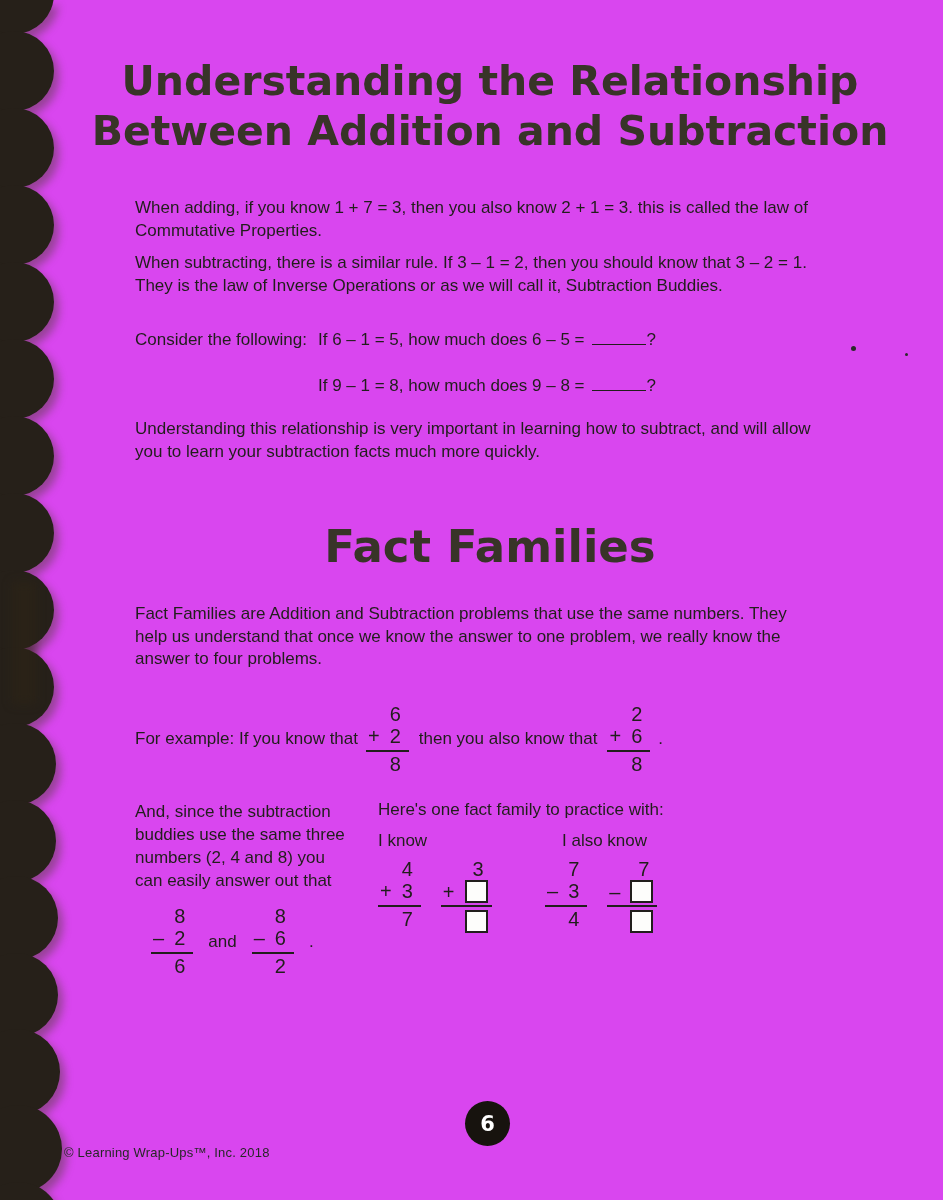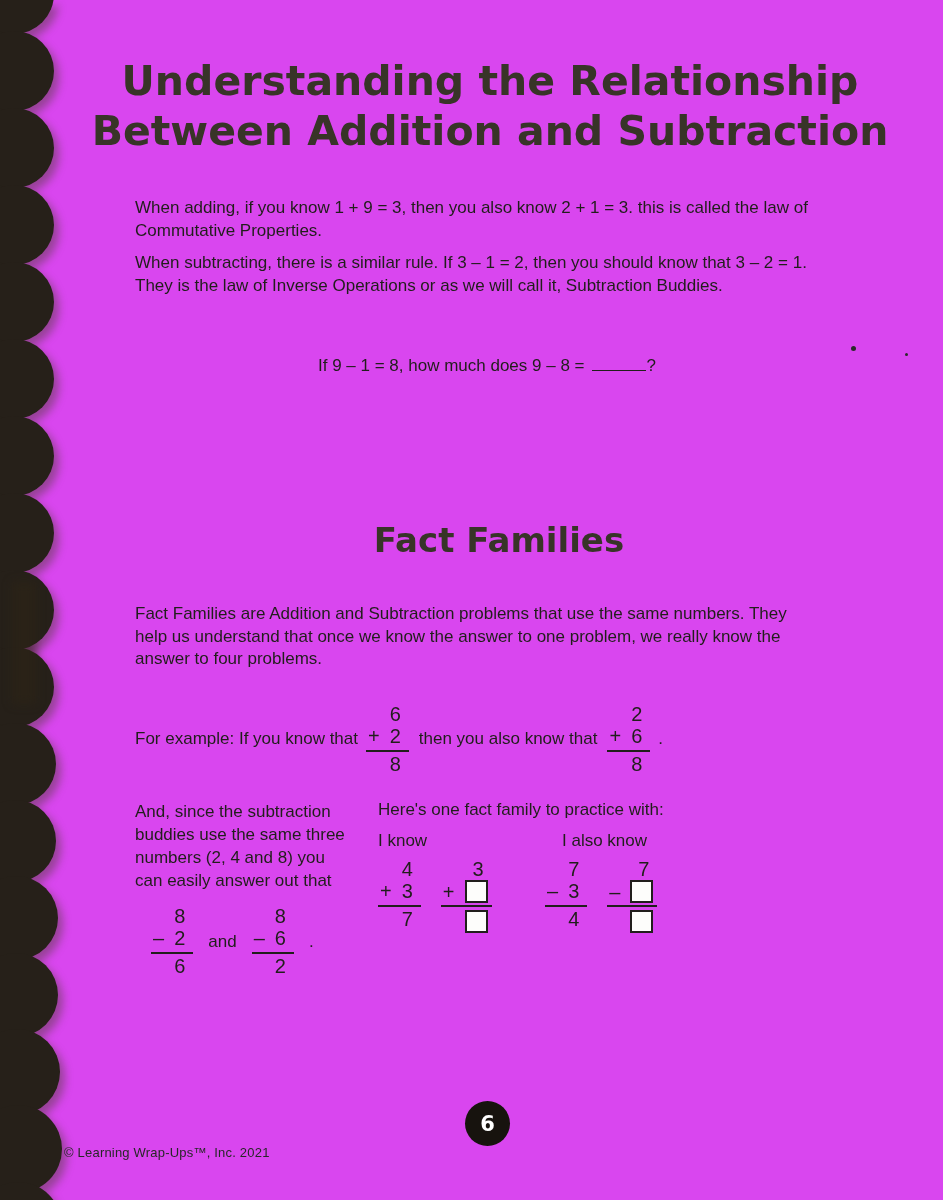--- a/index.html
+++ b/index.html
@@ -30,25 +30,25 @@
   .main-title{
     position:absolute;left:60px;top:56px;width:860px;
     text-align:center;
     font-family:"DejaVu Sans",sans-serif;
     font-weight:700;
     font-size:41px;line-height:1.22;
     color:#383428;
     letter-spacing:0px;
   }
   .section-title{
-    position:absolute;left:69px;top:520px;width:860px;
+    position:absolute;left:60px;top:520px;width:860px;
     text-align:center;
     font-family:"DejaVu Sans",sans-serif;
     font-weight:700;
-    font-size:34px;
+    font-size:45px;
     color:#383428;
   }
   
   .para{position:absolute;left:135px;width:700px;font-size:17px;line-height:22.5px;}
   .p1{top:197px;}
   .p2{top:252px;}
   .p3{top:418px;}
   .p4{top:603px;}
   .consider{position:absolute;left:135px;top:330px;width:720px;font-size:17px;}
   .consider-row{display:flex;align-items:baseline;}
@@ -144,37 +144,47 @@
   <div class="scan-streak"></div>
   <div class="scan-speck" style="left:851px;top:346px;"></div>
   <div class="scan-speck" style="left:905px;top:353px;width:3px;height:3px;"></div>
 
   <div class="main-title">
     <div>Understanding the Relationship</div>
     <div>Between Addition and Subtraction</div>
   </div>
 
   <div class="para p1">
-    <div>When adding, if you know 1 + 9 = 3, then you also know 2 + 1 = 3. this is called the law of</div>
+    <div>When adding, if you know 1 + 7 = 3, then you also know 2 + 1 = 3. this is called the law of</div>
     <div>Commutative Properties.</div>
   </div>
   <div class="para p2">
     <div>When subtracting, there is a similar rule. If 3 – 1 = 2, then you should know that 3 – 2 = 1.</div>
     <div>They is the law of Inverse Operations or as we will call it, Subtraction Buddies.</div>
   </div>
 
   <div class="consider">
+    <div class="consider-row">
+      <span class="consider-label">Consider the following:</span>
+      <span>
+        <span>If 6 – 1 = 5, how much does 6 – 5 =</span><span class="blank-line"></span><span>?</span>
+      </span>
+    </div>
     <div class="consider-row second">
       <span class="consider-label"></span>
       <span>
         <span>If 9 – 1 = 8, how much does 9 – 8 =</span><span class="blank-line"></span><span>?</span>
       </span>
     </div>
   </div>
 
+  <div class="para p3">
+    <div>Understanding this relationship is very important in learning how to subtract, and will allow</div>
+    <div>you to learn your subtraction facts much more quickly.</div>
+  </div>
 
   <div class="section-title">Fact Families</div>
 
   <div class="para p4">
     <div>Fact Families are Addition and Subtraction problems that use the same numbers. They</div>
     <div>help us understand that once we know the answer to one problem, we really know the</div>
     <div>answer to four problems.</div>
   </div>
 
   <div class="example-row">
@@ -267,15 +277,15 @@
             <span class="op">–</span>
             <span class="addend answer-box"></span>
           </span>
           <span class="result boxed"><span class="answer-box"></span></span>
         </span>
       </div>
     </div>
   </div>
 
   <div class="page-number">6</div>
-  <div class="copyright">© Learning Wrap-Ups™, Inc. 2021</div>
+  <div class="copyright">© Learning Wrap-Ups™, Inc. 2018</div>
 
 </div>
 
 </body></html>

